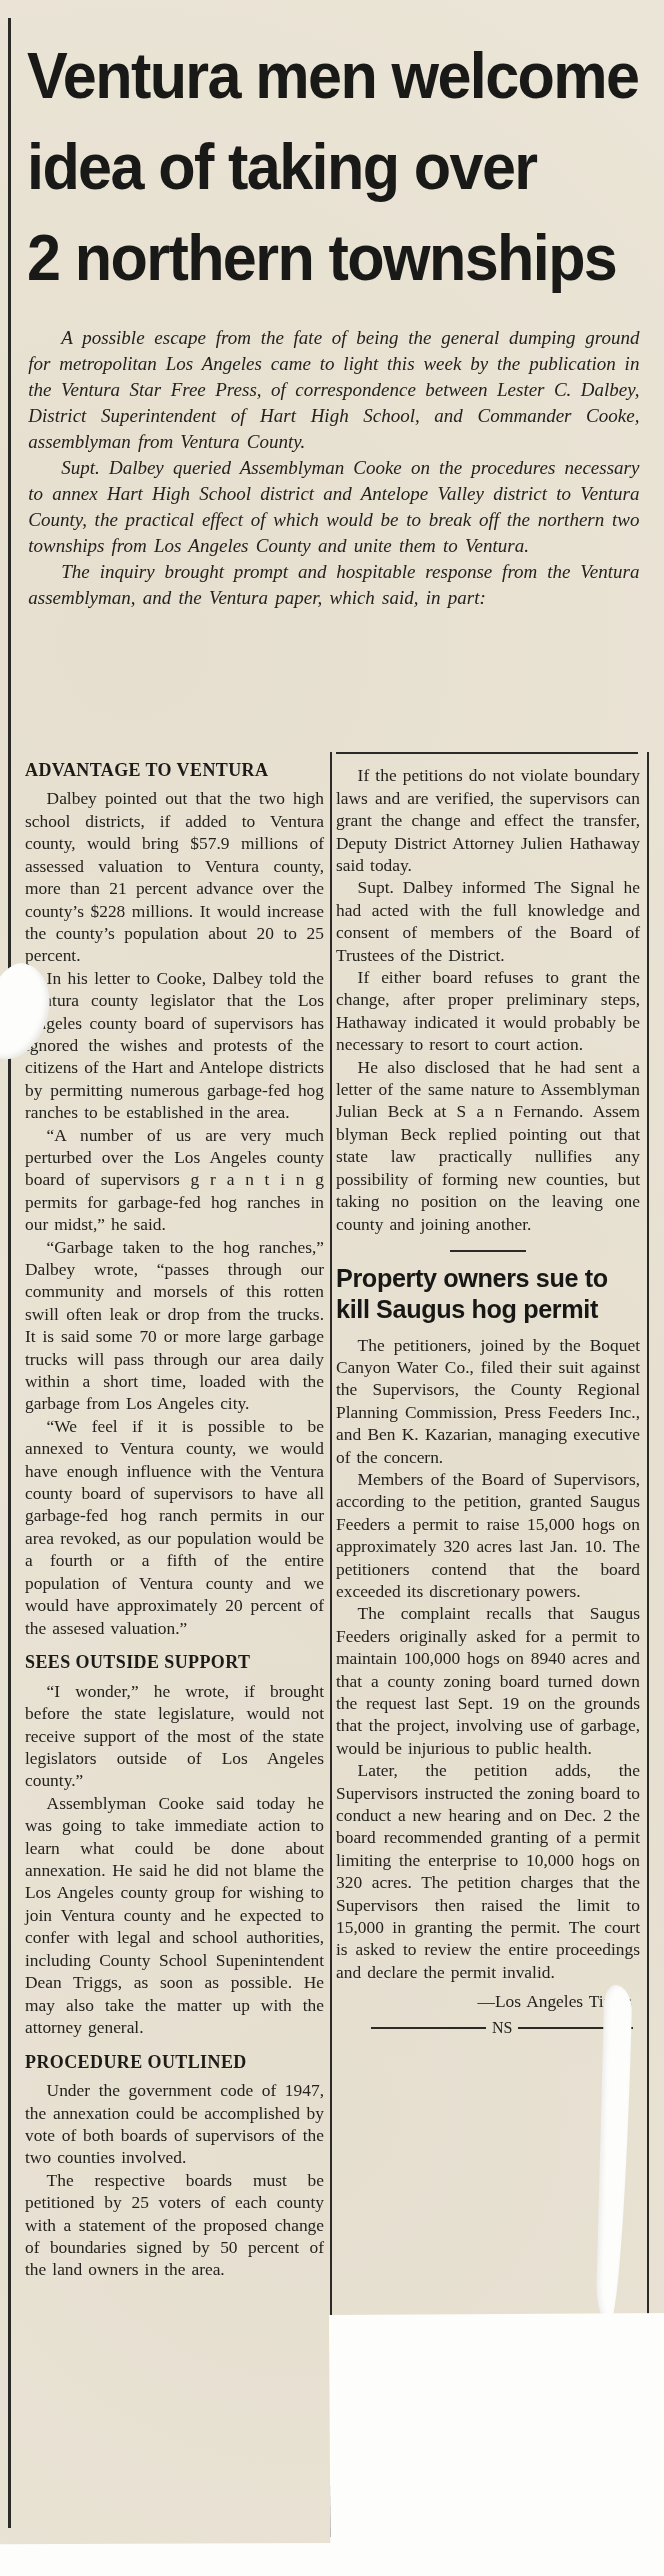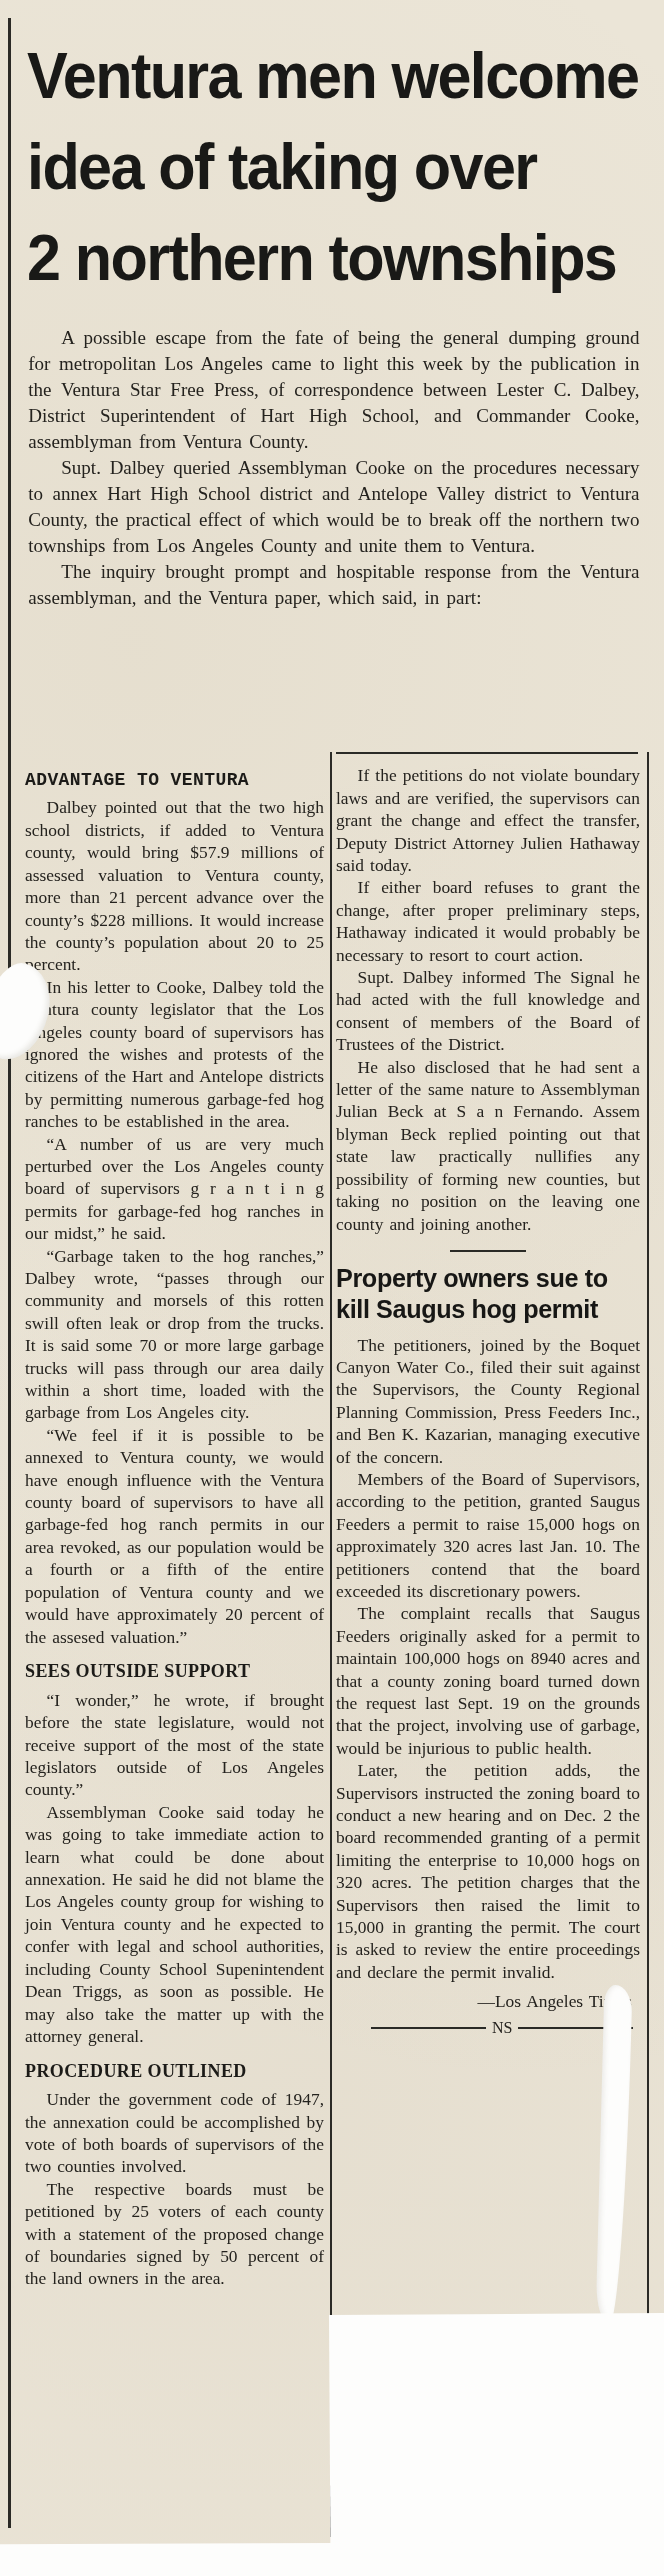--- a/index.html
+++ b/index.html
@@ -10,30 +10,30 @@
       radial-gradient(circle at 20% 25%, rgba(160,140,100,0.07), transparent 40%),
       radial-gradient(circle at 78% 55%, rgba(150,130,95,0.06), transparent 45%),
       radial-gradient(circle at 45% 82%, rgba(140,120,90,0.06), transparent 40%);}
   .content{position:relative;padding:25px 18px 0 25px;}
 
   .headline{margin:5px 0 21.6px 1.7px;font-family:"Liberation Sans","DejaVu Sans",sans-serif;
     font-weight:bold;font-size:65px;line-height:91px;letter-spacing:-1.7px;color:#191917;
     transform:scaleX(0.94);transform-origin:left top;width:106%;}
   .hl{display:block;white-space:nowrap;}
 
-  .intro{font-size:19px;line-height:26px;text-align:justify;min-height:419px;padding:0 6.6px 0 3.3px;}
+  .intro{font-size:19px;line-height:26px;text-align:justify;min-height:419px;padding:0 6.6px 0 3.3px;font-style:italic;}
   .intro p{margin:0;text-indent:33px;word-spacing:2.5px;}
 
   .columns{display:flex;align-items:flex-start;margin-top:8.3px;}
   .col-left{width:299px;}
   .col-right{width:304px;margin-left:12px;}
 
   .bp{margin:0;font-size:17.4px;line-height:22.4px;text-align:justify;text-indent:21.6px;word-spacing:1.7px;}
   .sec{margin:13.3px 0 6.6px;font-size:18px;font-weight:bold;letter-spacing:0.4px;color:#1c1b18;}
-  .sec.first{margin-top:18px;font-family:Liberation Mono, monospace;}
+  .sec.first{margin-top:8px;}
 
   .top-rule{height:2.5px;background:#2a2a26;margin:0 1.7px 10px 0;}
   .short-divider{width:76px;height:1.7px;background:#2a2a26;margin:15px auto 11.6px;}
   .subhead{font-family:"Liberation Sans","DejaVu Sans",sans-serif;font-weight:bold;
     font-size:26px;line-height:31px;letter-spacing:-0.4px;margin:0 0 8.3px;color:#171715;
     transform:scaleX(0.97);transform-origin:left top;width:103%;}
   .shl{display:block;white-space:nowrap;}
   .credit{margin:6.6px 8.3px 0 0;text-align:right;font-size:17.4px;text-indent:0;}
   .ns-row{display:flex;align-items:center;margin:6.6px 6.6px 0 35px;}
   .ns-dash{flex:1;height:1.7px;background:#2a2a26;}
@@ -97,22 +97,22 @@
           <div>
               <p class="bp">Under the government code of 1947, the annexation could be accomplished by vote of both boards of supervisors of the two counties involved.</p>
               <p class="bp">The respective boards must be petitioned by 25 voters of each county with a statement of the proposed change of boundaries signed by 50 percent of the land owners in the area.</p>
             </div>
         </div>
 
         <div class="col-right">
           <div class="top-rule"></div>
           <div>
               <p class="bp">If the petitions do not violate boundary laws and are verified, the supervisors can grant the change and effect the transfer, Deputy District Attorney Julien Hathaway said today.</p>
+              <p class="bp">Supt. Dalbey informed The Signal he had acted with the full knowledge and consent of members of the Board of Trustees of the District.</p>
               <p class="bp">If either board refuses to grant the change, after proper preliminary steps, Hathaway indicated it would probably be necessary to resort to court action.</p>
-              <p class="bp">Supt. Dalbey informed The Signal he had acted with the full knowledge and consent of members of the Board of Trustees of the District.</p>
               <p class="bp">He also disclosed that he had sent a letter of the same nature to Assemblyman Julian Beck at S a n Fernando. Assem blyman Beck replied pointing out that state law practically nullifies any possibility of forming new counties, but taking no position on the leaving one county and joining another.</p>
             </div>
 
           <div class="short-divider"></div>
 
           <h2 class="subhead">
             <span class="shl">Property owners sue to</span>
             <span class="shl">kill Saugus hog permit</span>
           </h2>
 

